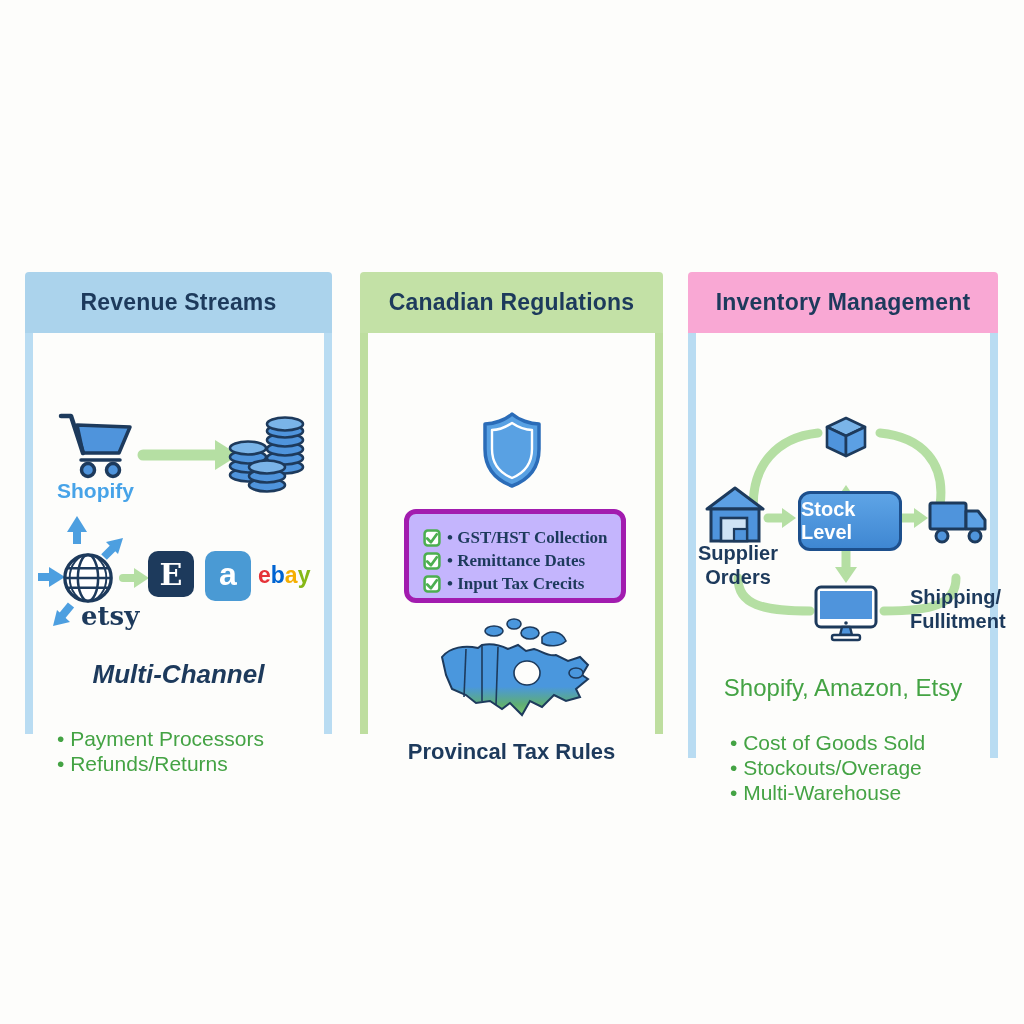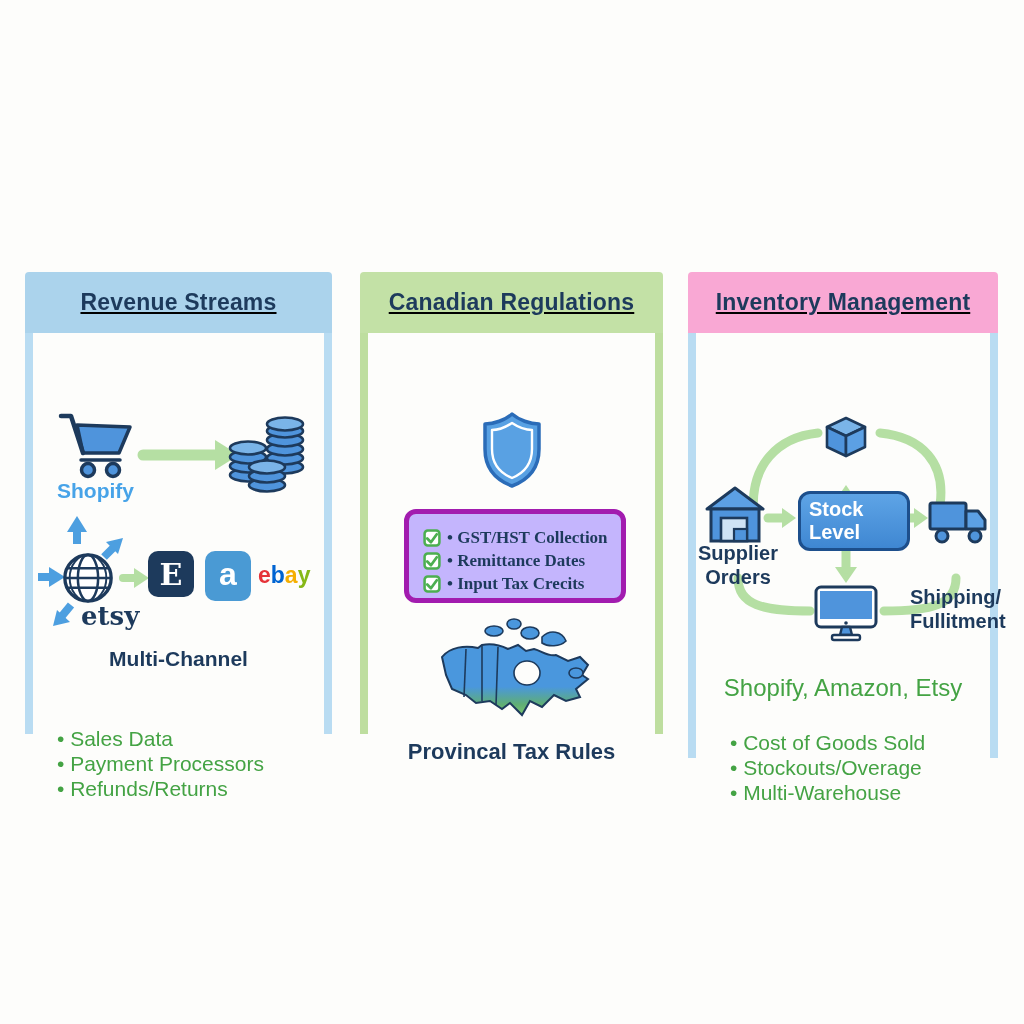--- a/index.html
+++ b/index.html
@@ -6,21 +6,20 @@
   body{
     width:1024px;height:1024px;position:relative;
     background:#fdfdfb;overflow:hidden;
     font-family:"Liberation Sans",sans-serif;
     -webkit-font-smoothing:antialiased;
   }
   .panel{position:absolute;top:272px;}
   .panel-header{
     height:61px;display:flex;align-items:center;justify-content:center;
     border-radius:4px 4px 0 0;
-    text-decoration:underline;
   }
   .panel-title{font-weight:bold;font-size:23px;color:#1d3a5c;letter-spacing:.2px;}
   .panel-body{position:relative;background:transparent;}
   .side{position:absolute;top:61px;width:8px;}
   .blue-side{background:#b9dcf2;}
   .green-side{background:#bede9f;}
   .abs{position:absolute;}
   .label-navy{color:#1d3a5c;font-weight:bold;}
   .label-green{color:#44a344;}
   .green-list{color:#44a344;font-size:21px;line-height:25px;}
@@ -131,24 +130,23 @@
     </div>
     <div class="badge amazon-badge abs" style="left:180px;top:218px;">
       <span>a</span>
     </div>
     <div class="ebay-logo abs" style="left:233px;top:229px;">
       <span class="ebay-e">e</span><span class="ebay-b">b</span><span class="ebay-a">a</span><span class="ebay-y">y</span>
     </div>
 
     <div class="etsy-word abs" style="left:36px;top:268px;">etsy</div>
 
-    <div class="center-text label-navy" style="top:314px;font-size:21px;">Multi-Channel</div>
+    <div class="center-text label-navy" style="top:326px;font-size:26px;font-style:italic;">Multi-Channel</div>
 
     <div class="green-list abs" style="left:32px;top:393px;">
-      <div class="li"><span>Sales Data</span></div>
       <div class="li"><span>Payment Processors</span></div>
       <div class="li"><span>Refunds/Returns</span></div>
     </div>
   </div>
 </div>
 
 <div class="panel" style="left:360px;width:303px;">
   <div class="panel-header" style="background:#c3e1a6;">
     <span class="panel-title">Canadian Regulations</span>
   </div>
@@ -258,21 +256,21 @@
       <polygon points="22,21 41,12 41,32 22,41" fill="#5ca0e4" stroke="#1d3a5c" stroke-width="2.6" stroke-linejoin="round"></polygon>
     </svg>
 
     <svg class="abs" style="left:16px;top:152px;" width="62" height="60" viewBox="0 0 62 60">
       <polygon points="31,3 59,24 3,24" fill="#5ca0e4" stroke="#1d3a5c" stroke-width="3" stroke-linejoin="round"></polygon>
       <rect x="7" y="24" width="48" height="32" fill="#4f94dc" stroke="#1d3a5c" stroke-width="3"></rect>
       <rect x="17" y="33" width="26" height="23" fill="#cfe3f5" stroke="#1d3a5c" stroke-width="2.6"></rect>
       <rect x="30" y="44" width="13" height="12" fill="#4f94dc" stroke="#1d3a5c" stroke-width="2.2"></rect>
     </svg>
 
-    <div class="stock-box" style="left:110px;top:158px;width:98px;height:54px;padding-left:8px;">
+    <div class="stock-box" style="left:110px;top:158px;width:98px;height:54px;">
       <span>Stock Level</span>
     </div>
 
     <svg class="abs" style="left:240px;top:162px;" width="60" height="50" viewBox="0 0 60 50">
       <rect x="2" y="8" width="36" height="26" rx="2" fill="#4f94dc" stroke="#1d3a5c" stroke-width="3"></rect>
       <path d="M38,16 L50,16 L57,25 L57,34 L38,34 Z" fill="#5ca0e4" stroke="#1d3a5c" stroke-width="3" stroke-linejoin="round"></path>
       <circle cx="14" cy="41" r="6" fill="#4f94dc" stroke="#1d3a5c" stroke-width="3"></circle>
       <circle cx="47" cy="41" r="6" fill="#4f94dc" stroke="#1d3a5c" stroke-width="3"></circle>
     </svg>
 

